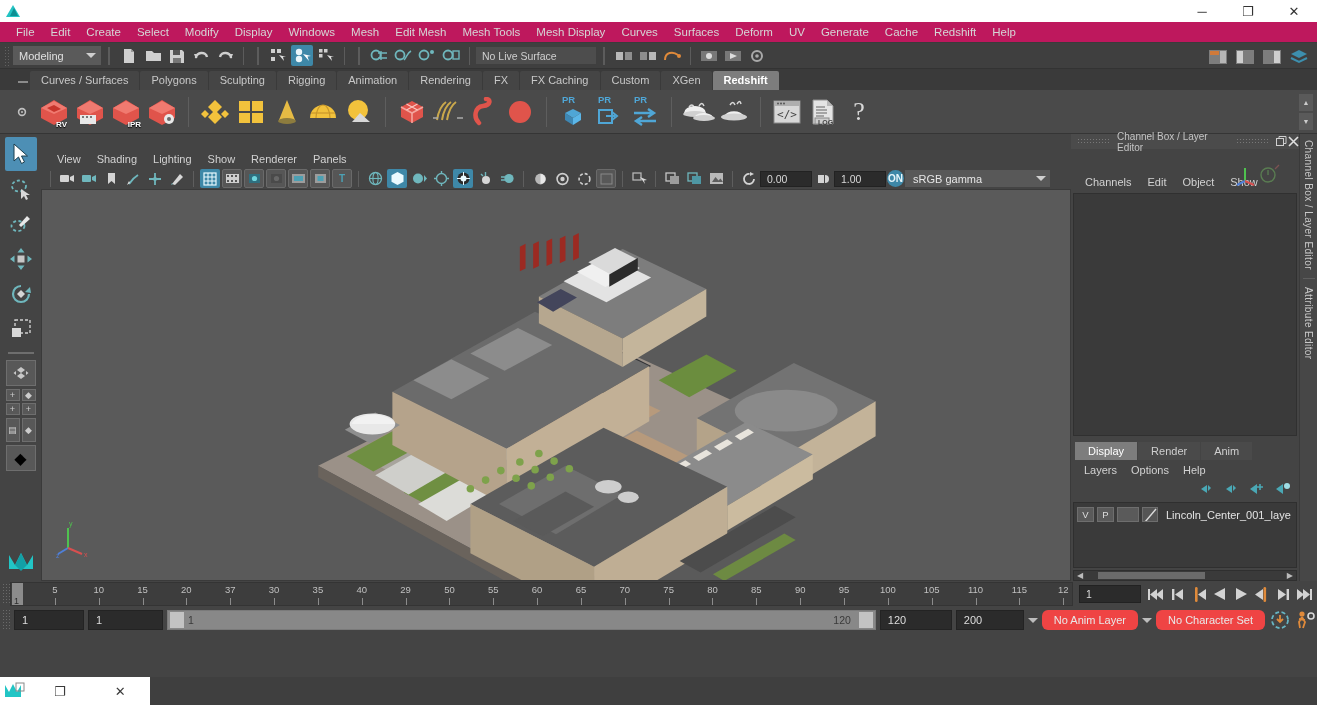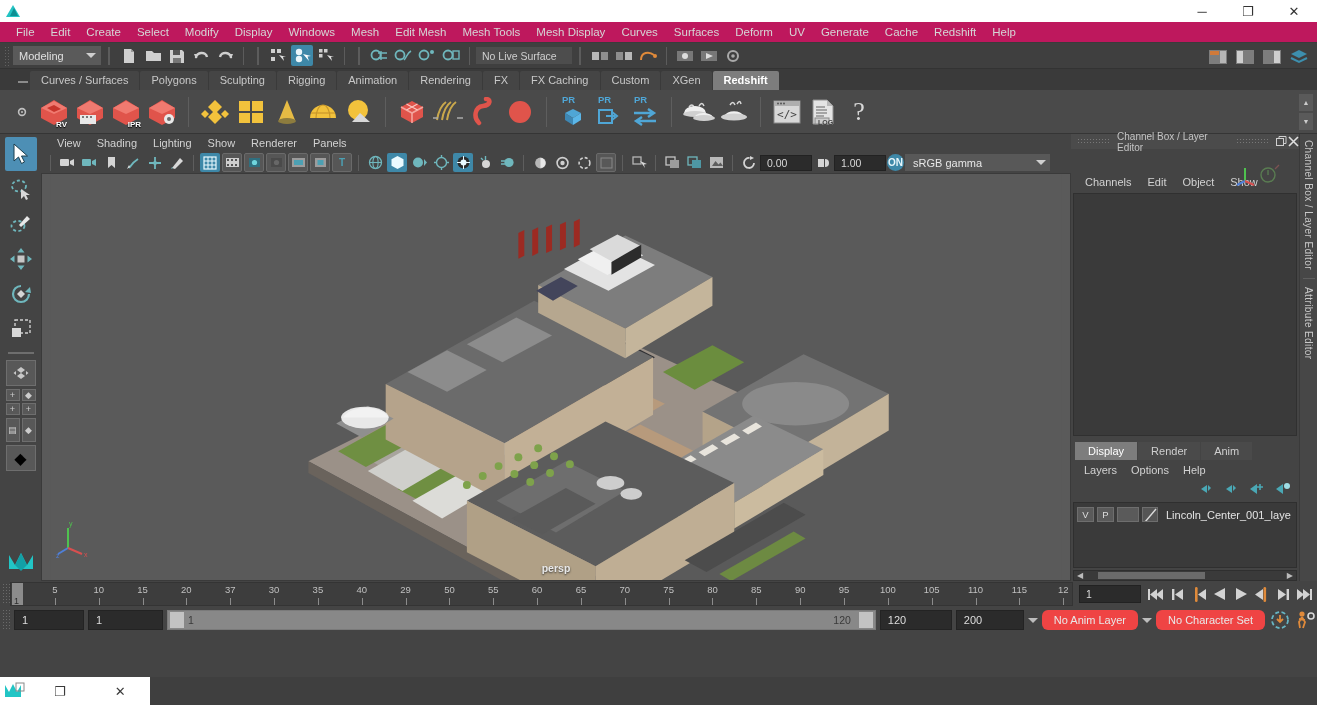--- a/index.html
+++ b/index.html
@@ -105,21 +105,21 @@
   .tool-btn { width:32px;height:34px;margin-bottom:1px;display:flex;align-items:center;justify-content:center;
      border-radius:2px; color:#b7d9d9; }
   .tool-btn.active { background:#4d8fb5; }
   .tool-div { width:26px;height:2px;background:#6e6e6e;margin:5px 0 6px; }
   .layout-btn { width:30px;height:26px;margin-bottom:3px;background:#585858;border:1px solid #6e6e6e;
      display:flex;align-items:center;justify-content:center; }
   .layout-quad { display:grid;grid-template-columns:1fr 1fr;gap:2px;width:30px;margin-bottom:3px;}
   .layout-quad div { height:12px;background:#585858;border:1px solid #6e6e6e;display:flex;align-items:center;justify-content:center;color:#ccc;font-size:9px;}
 
   
-  .viewcol { flex:1; display:flex; flex-direction:column; background:#444; }
+  .viewcol { flex:1; display:flex; flex-direction:column; background:#444;margin-top:16px; }
   .vp-menubar { height:18px; background:#444; display:flex; align-items:center; padding-left:8px; }
   .vp-menu { font-size:11px; color:#d2d2d2; padding:1px 8px; }
   .vp-toolbar { height:21px; background:#444; display:flex; align-items:center; padding-left:4px; }
   .vi { width:20px;height:19px;display:flex;align-items:center;justify-content:center;margin:0 1px;flex:none;
        color:#8fc3c9; font-size:11px; border-radius:2px;}
   .vi.on { background:#3e88a8; color:#e8f4f8;}
   .vi.box { background:#565656; border:1px solid #6a6a6a;}
   .vsep { width:1px;height:16px;background:#5e5e5e;margin:0 5px;flex:none;}
   .numfield { height:16px; background:#2b2b2b; color:#d8d8d8; font-size:10.5px;
      display:flex;align-items:center;padding:0 6px; border:1px solid #222; min-width:52px;}
@@ -340,21 +340,21 @@
         </svg>
     </div>
     <div class="tb-ico">
       <svg width="18" height="15" viewBox="0 0 18 15">
           <circle cx="6" cy="7" r="4.5" stroke="#6fb7bd" stroke-width="1.8" fill="none"></circle>
           <rect x="11" y="3" width="6" height="8" stroke="#6fb7bd" stroke-width="1.4" fill="none"></rect>
         </svg>
     </div>
     <div class="tb-sep"></div>
 
-    <div class="numfield" style="width:96px;height:17px;background:#4d4d4d;color:#cfcfcf;border:none;">No Live Surface</div>
+    <div class="numfield" style="width:120px;height:17px;background:#4d4d4d;color:#cfcfcf;border:none;">No Live Surface</div>
     <div class="tb-bar"></div>
 
     <div class="tb-ico">
       <svg width="18" height="14" viewBox="0 0 18 14">
           <rect x="1" y="3" width="7" height="8" fill="#b8b8b8"></rect>
           <rect x="10" y="3" width="7" height="8" fill="#8e8e8e"></rect>
         </svg>
     </div>
     <div class="tb-ico">
       <svg width="18" height="14" viewBox="0 0 18 14">
@@ -1008,21 +1008,20 @@
           <svg width="40" height="44" viewBox="0 0 40 44">
             <path d="M12 34 L12 14" stroke="#4fc24f" stroke-width="2"></path>
             <path d="M12 34 L2 40" stroke="#4f7fd8" stroke-width="2"></path>
             <path d="M12 34 L26 40" stroke="#d84f4f" stroke-width="2"></path>
             <text x="13" y="12" font-size="7" fill="#4fc24f" font-family="sans-serif">y</text>
             <text x="0" y="44" font-size="7" fill="#4f7fd8" font-family="sans-serif">z</text>
             <text x="28" y="43" font-size="7" fill="#d84f4f" font-family="sans-serif">x</text>
           </svg>
         </div>
 
-        <div class="persp-label">persp</div>
       </div>
     </div>
 
     <div class="rightpanel">
       <div class="rp-main">
         <div class="rp-title">
           <span class="rp-dots"></span>
           <span>Channel Box / Layer Editor</span>
           <span class="rp-dots"></span>
           <span class="rp-btn">

